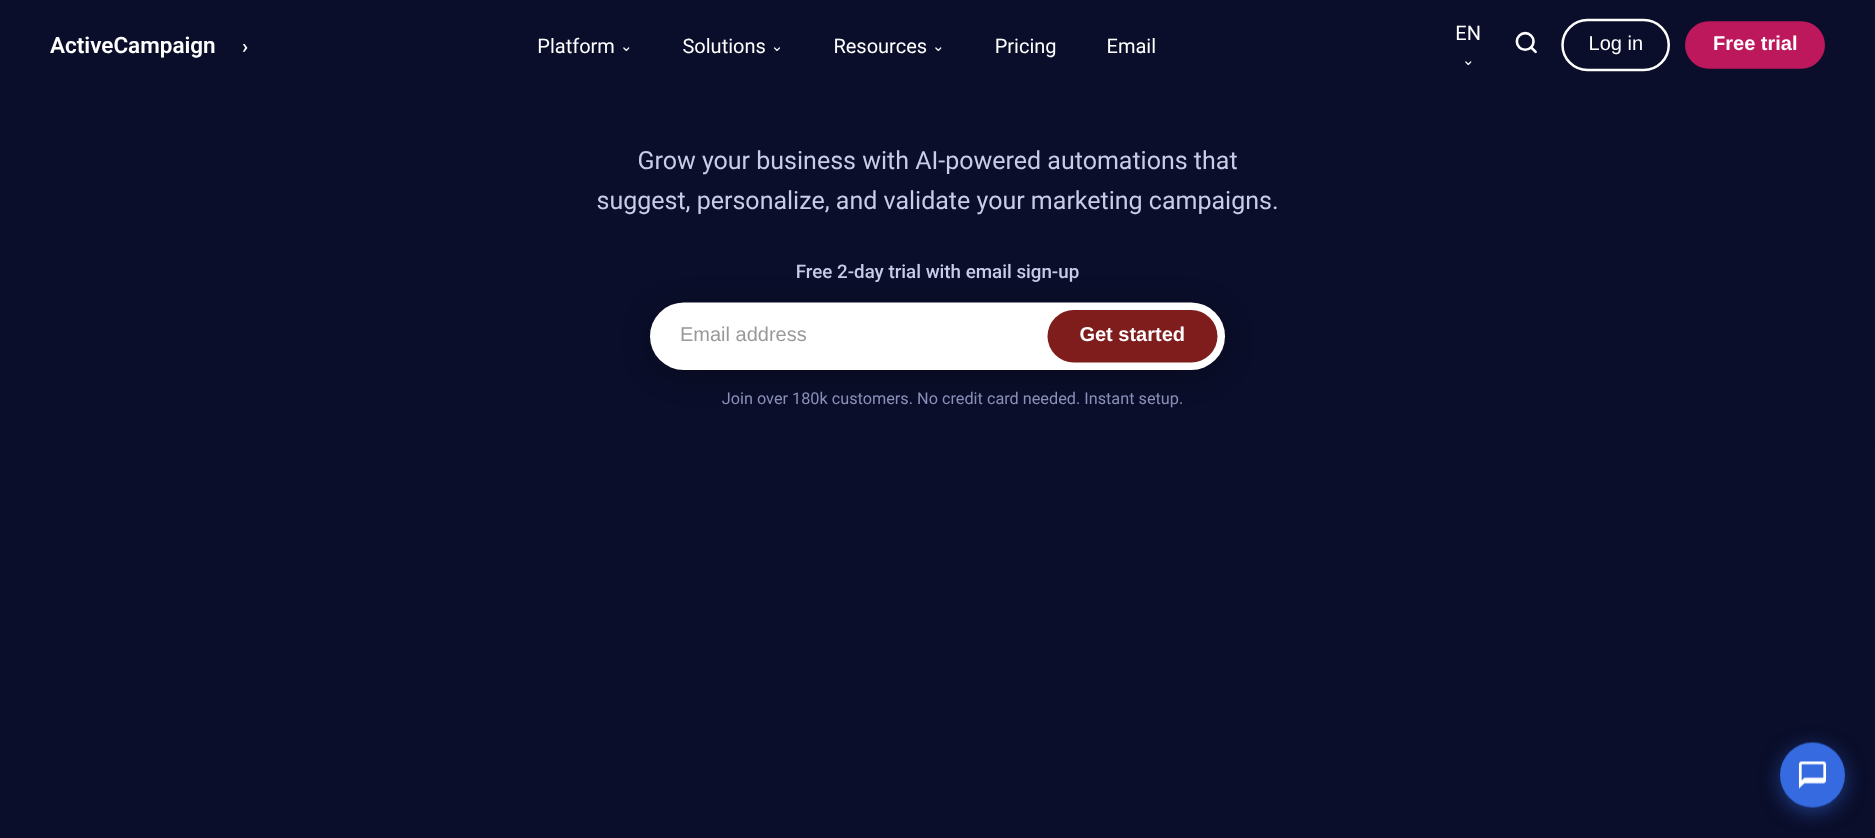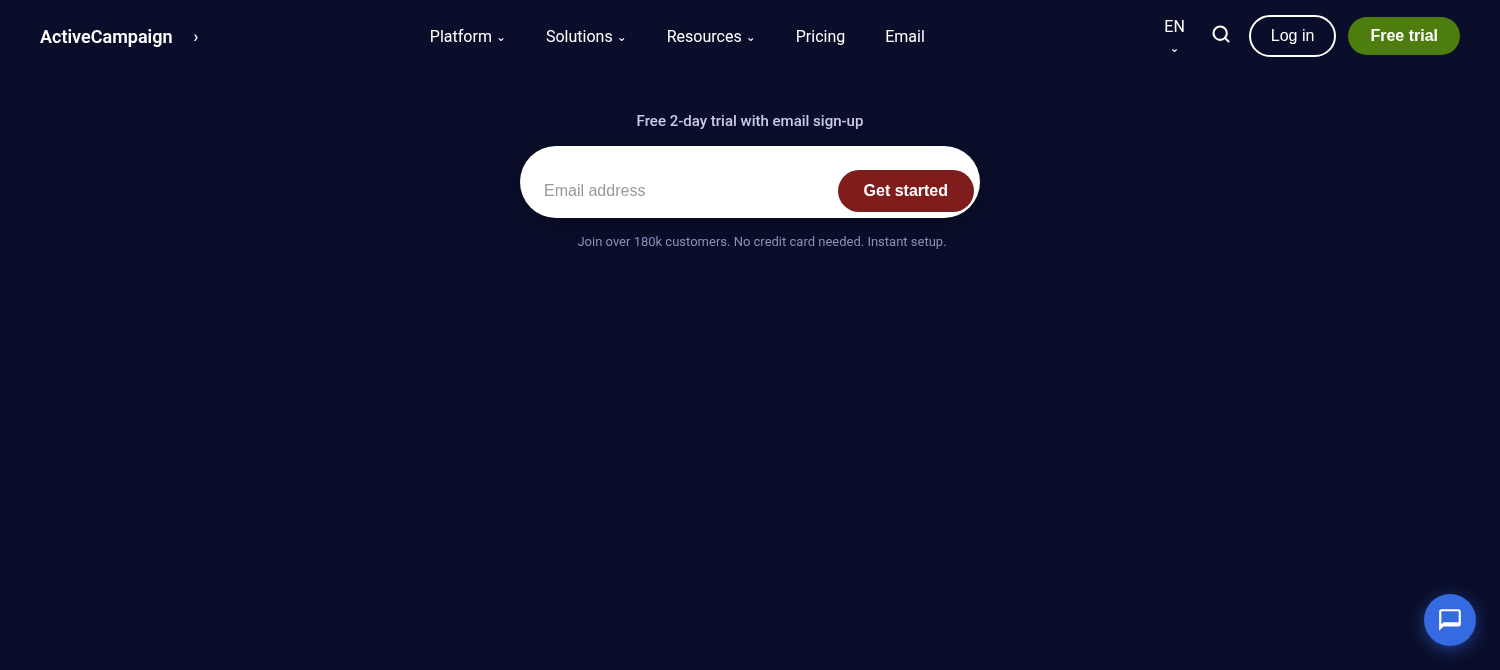--- a/index.html
+++ b/index.html
@@ -102,21 +102,21 @@
       color: #ffffff;
       font-size: 16px;
       font-weight: 500;
       cursor: pointer;
     }
 
     .btn-free-trial {
       padding: 10px 22px;
       border: none;
       border-radius: 50px;
-      background: #4d7c0f;
+      background: #be185d;
       color: #ffffff;
       font-size: 16px;
       font-weight: 600;
       cursor: pointer;
     }
 
     
     .hero {
       display: flex;
       flex-direction: column;
@@ -150,21 +150,21 @@
       color: #c8cce6;
       margin-bottom: 16px;
       font-weight: 500;
     }
 
     .hero-form {
       display: flex;
       align-items: center;
       background: #ffffff;
       border-radius: 50px;
-      padding: 24px 6px 6px 24px;
+      padding: 6px 6px 6px 24px;
       width: 460px;
       box-shadow: 0 4px 24px rgba(0,0,0,0.3);
       margin-bottom: 16px;
     }
 
     .hero-email-input {
       flex: 1;
       border: none;
       outline: none;
       font-size: 16px;
@@ -258,20 +258,21 @@
         <line x1="21" y1="21" x2="16.65" y2="16.65"></line>
       </svg>
     </div>
     <button class="btn-login">Log in</button>
     <button class="btn-free-trial">Free trial</button>
   </div>
 </nav>
 
 <section class="hero">
 
+  <p class="hero-subtitle">Grow your business with AI-powered automations that suggest, personalize, and validate your marketing campaigns.</p>
 
   <p class="hero-trial-label">Free 2-day trial with email sign-up</p>
 
   <div class="hero-form">
     <input class="hero-email-input" type="email" placeholder="Email address" style="">
     <button class="btn-get-started">Get started</button>
   </div>
 
   <p class="hero-disclaimer">Join over 180k customers. No credit card needed. Instant setup.</p>
 </section>

